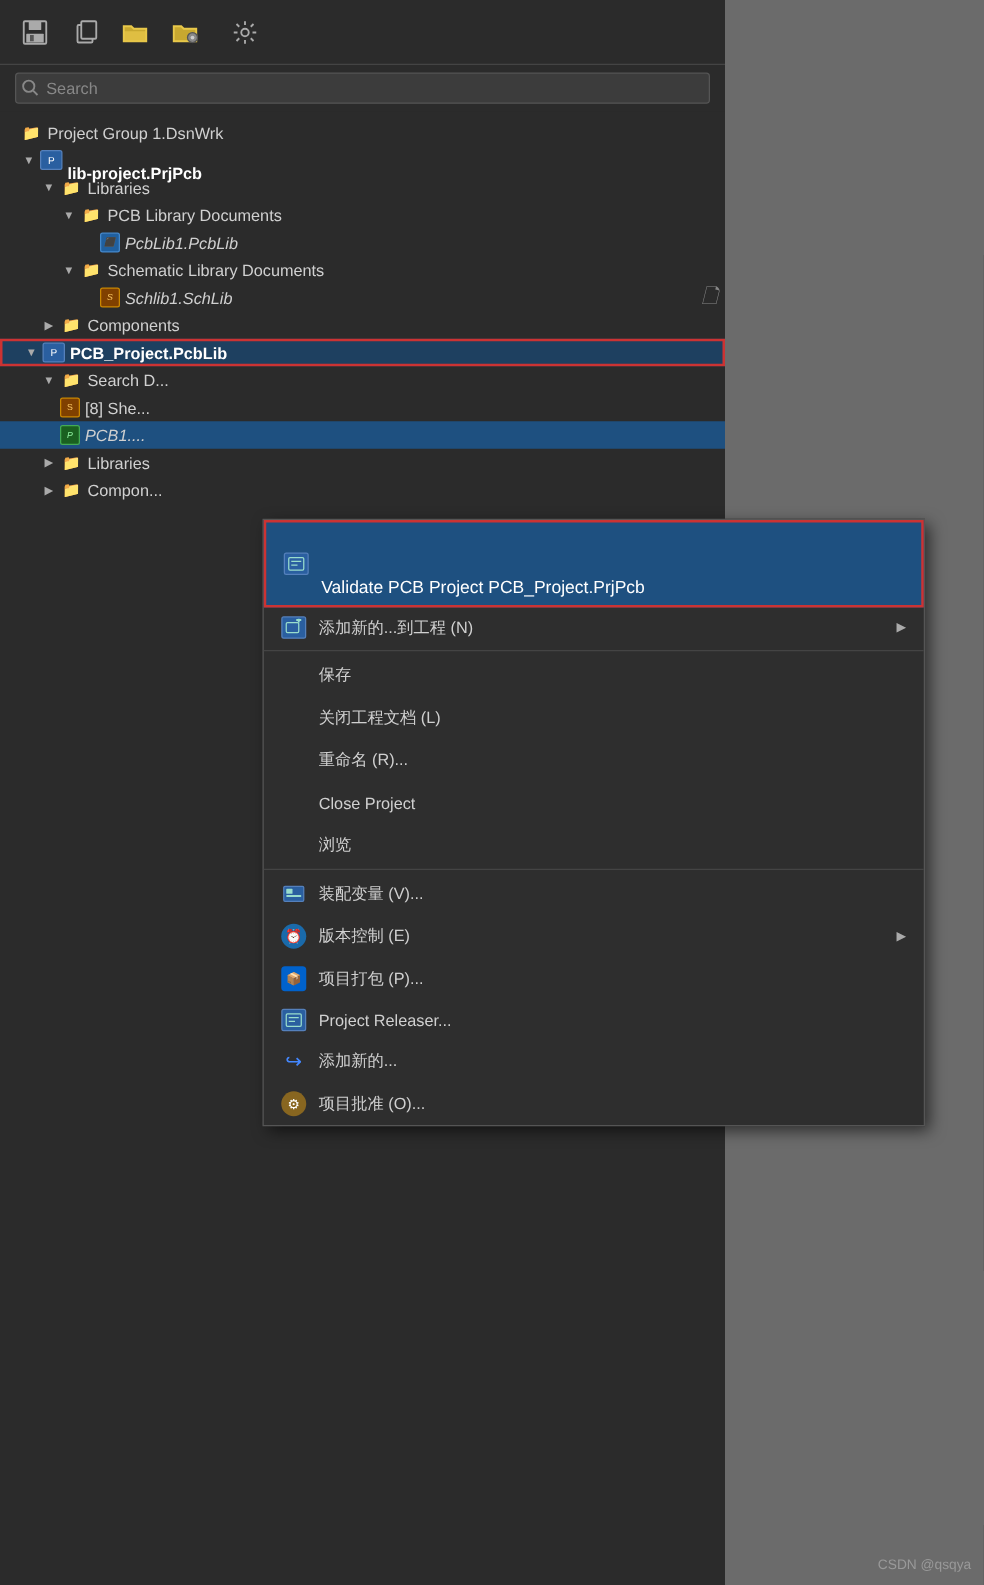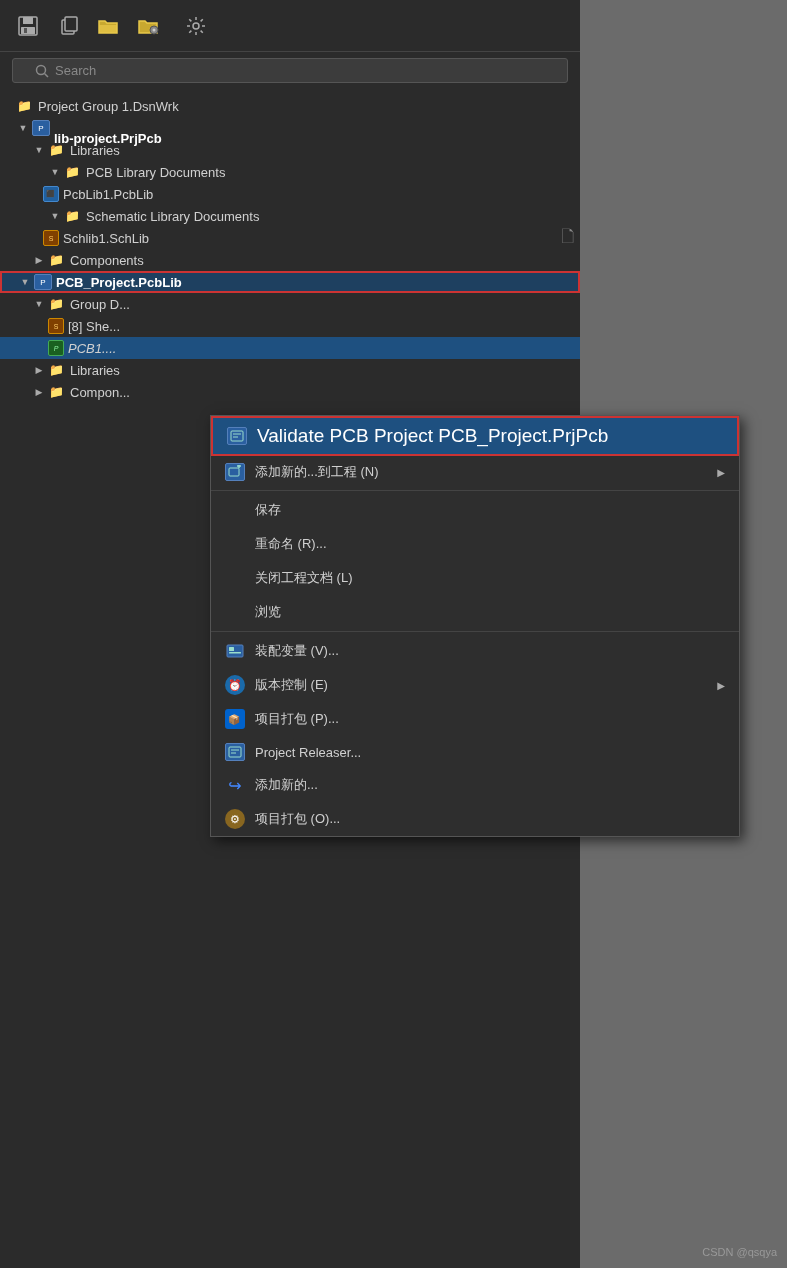--- a/index.html
+++ b/index.html
@@ -51,25 +51,24 @@
     }
 
     
     .search-bar {
       padding: 6px 12px;
       background: #2b2b2b;
     }
 
     .search-input-wrap {
       display: flex;
-      align-items: center;
       background: #3c3c3c;
       border: 1px solid #555;
       border-radius: 3px;
-      padding: 4px 22px;
+      padding: 4px 4px;
       gap: 6px;
     }
 
     .search-input-wrap input {
       background: transparent;
       border: none;
       outline: none;
       color: #ccc;
       font-size: 13px;
       flex: 1;
@@ -96,21 +95,21 @@
     }
     .tree-item.selected { background: #1e5080; font-style: italic; }
     .tree-item.highlighted { 
       background: #1e5080;
       border: 1px solid #cc3333;
     }
 
     .tree-indent-1 { padding-left: 16px; }
     .tree-indent-2 { padding-left: 32px; }
     .tree-indent-3 { padding-left: 48px; }
-    .tree-indent-5 { padding-left: 43px; }
+    .tree-indent-5 { padding-left: 80px; font-style: italic; }
 
     .tree-arrow {
       width: 14px;
       height: 14px;
       display: inline-flex;
       align-items: center;
       justify-content: center;
       font-size: 9px;
       color: #aaa;
       margin-right: 2px;
@@ -461,21 +460,21 @@
 
     <div class="tree-item tree-indent-1 highlighted" style="border:2px solid #cc3333; background:#1e4060; color:#fff;">
       <span class="tree-arrow">▼</span>
       <span class="icon-pcb-proj">P</span>
       <span style="font-weight:bold;color:#fff;">PCB_Project.PcbLib</span>
     </div>
 
     <div class="tree-item tree-indent-2">
       <span class="tree-arrow">▼</span>
       <span class="tree-icon icon-folder">📁</span>
-      <span>Group D...</span>
+      <span>Search D...</span>
     </div>
 
     <div class="tree-item tree-indent-3">
       <span class="icon-sch-lib">S</span>
       <span>[8] She...</span>
     </div>
 
     <div class="tree-item tree-indent-3 selected">
       <span class="icon-pcb-file">P</span>
       <span>PCB1....</span>
@@ -501,21 +500,21 @@
 <div class="context-menu">
 
   <div class="ctx-item highlighted-item">
     <span class="ctx-pcb-icon">
       <svg width="14" height="12" viewBox="0 0 14 12" fill="none">
         <rect x="1" y="1" width="12" height="10" rx="1" stroke="#9dc" stroke-width="1" fill="none"></rect>
         <line x1="3" y1="4" x2="11" y2="4" stroke="#9dc" stroke-width="1"></line>
         <line x1="3" y1="7" x2="8" y2="7" stroke="#9dc" stroke-width="1"></line>
       </svg>
     </span>
-    <span style="font-size:19px;">Validate PCB Project PCB_Project.PrjPcb</span>
+    <span style="font-size:14px;margin-top:36px;">Validate PCB Project PCB_Project.PrjPcb</span>
   </div>
 
   <div class="ctx-item">
     <span class="ctx-add-icon">
       <svg width="14" height="14" viewBox="0 0 14 14" fill="none">
         <rect x="1" y="3" width="10" height="8" rx="1" stroke="#9dc" stroke-width="1" fill="none"></rect>
         <line x1="9" y1="1" x2="13" y2="1" stroke="#9dc" stroke-width="1.5"></line>
         <line x1="11" y1="-1" x2="11" y2="3" stroke="#9dc" stroke-width="1.5"></line>
       </svg>
     </span>
@@ -526,28 +525,32 @@
 
   <div class="ctx-separator"></div>
 
   <div class="ctx-item">
     <span class="ctx-icon"></span>
     <span>保存</span>
   </div>
 
   <div class="ctx-item">
     <span class="ctx-icon"></span>
+    <span>关闭工程文档 (L)</span>
+  </div>
+
+  <div class="ctx-item">
+    <span class="ctx-icon"></span>
     <span>重命名 (R)...</span>
   </div>
 
   <div class="ctx-item">
     <span class="ctx-icon"></span>
-    <span>关闭工程文档 (L)</span>
-  </div>
-
+    <span>Close Project</span>
+  </div>
 
   <div class="ctx-item">
     <span class="ctx-icon"></span>
     <span>浏览</span>
   </div>
 
   <div class="ctx-separator"></div>
 
   <div class="ctx-item">
     <span class="ctx-icon">
@@ -582,20 +585,20 @@
     <span>Project Releaser...</span>
   </div>
 
   <div class="ctx-item">
     <span class="ctx-approve-icon">↪</span>
     <span>添加新的...</span>
   </div>
 
   <div class="ctx-item">
     <span class="ctx-gear-icon">⚙</span>
-    <span>项目打包 (O)...</span>
+    <span>项目批准 (O)...</span>
   </div>
 
 </div>
 
 <div class="watermark">
   <span>CSDN @qsqya</span>
 </div>
 
 </body></html>

